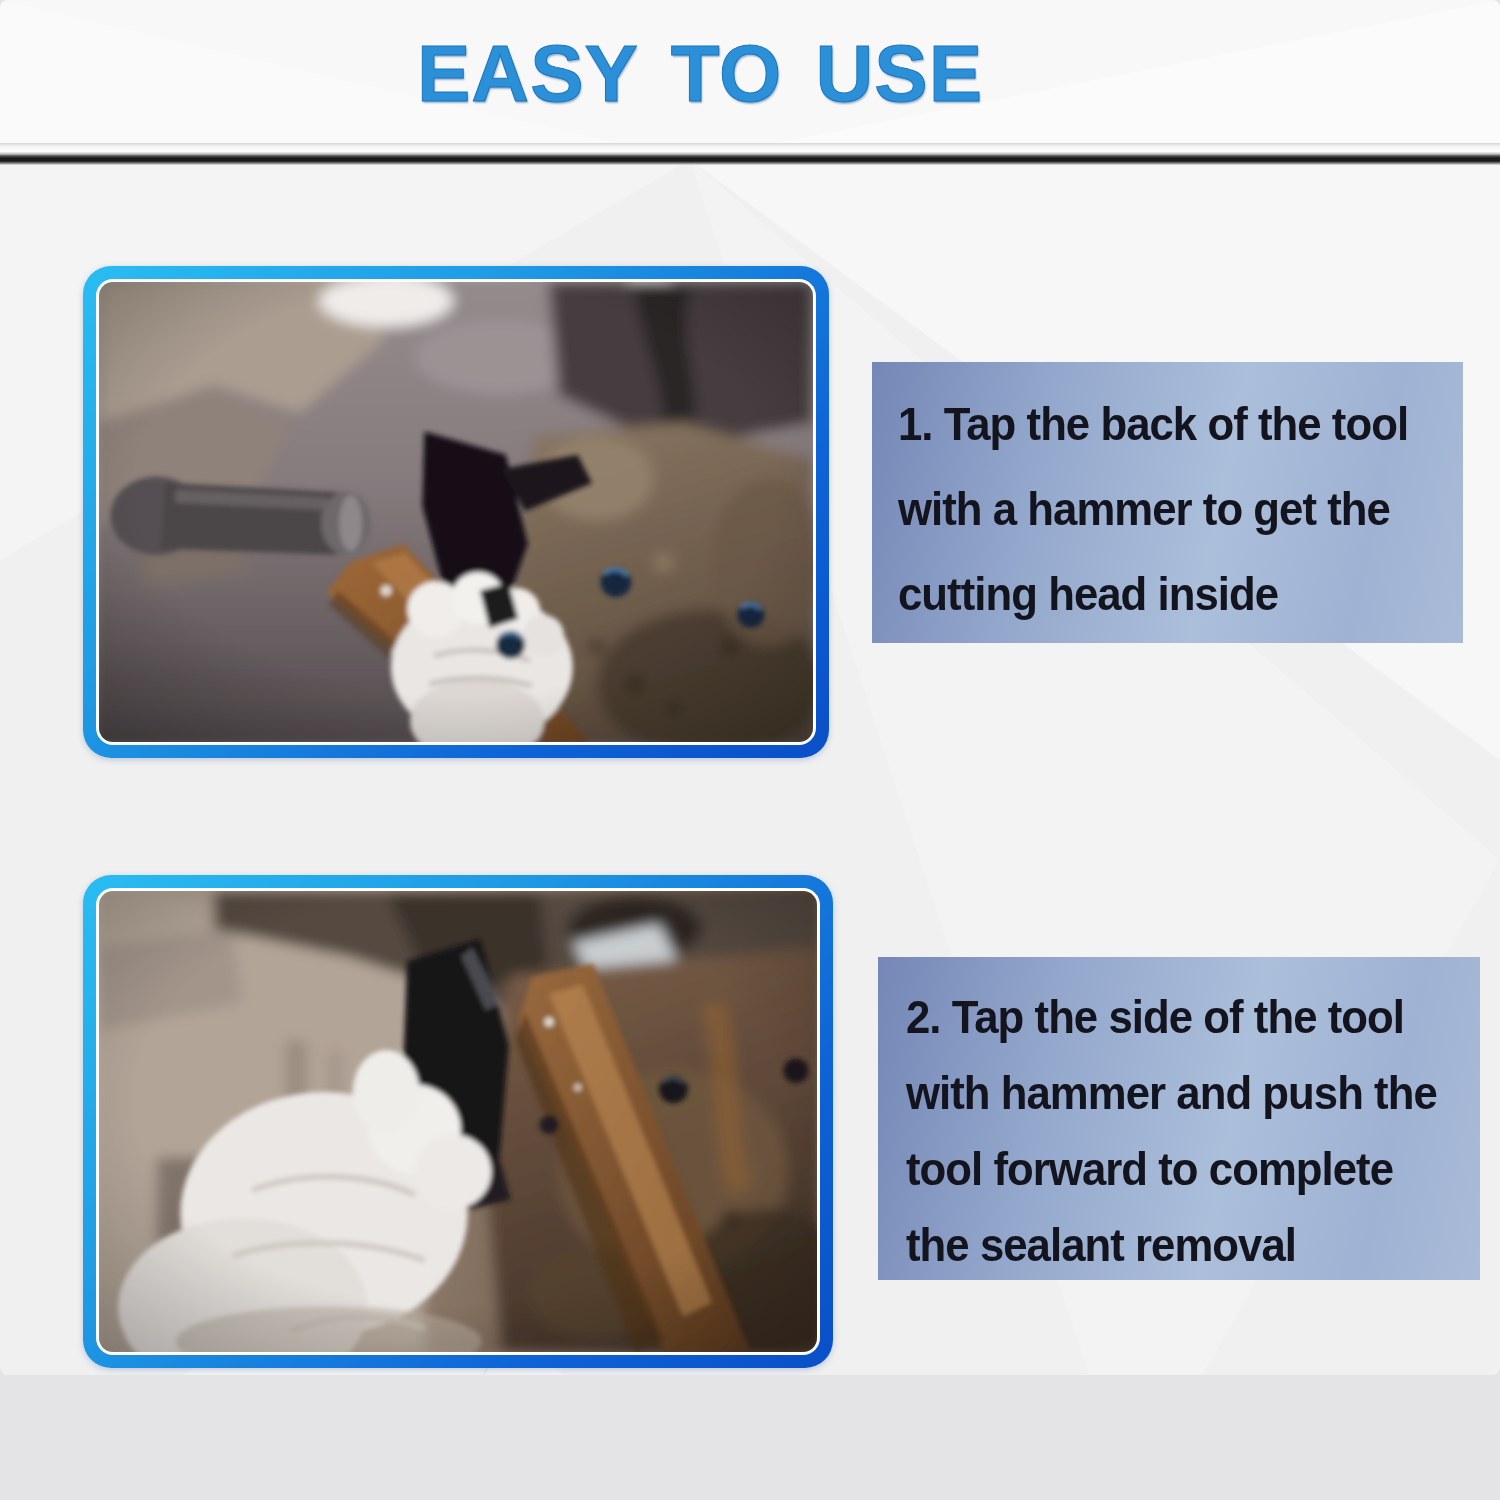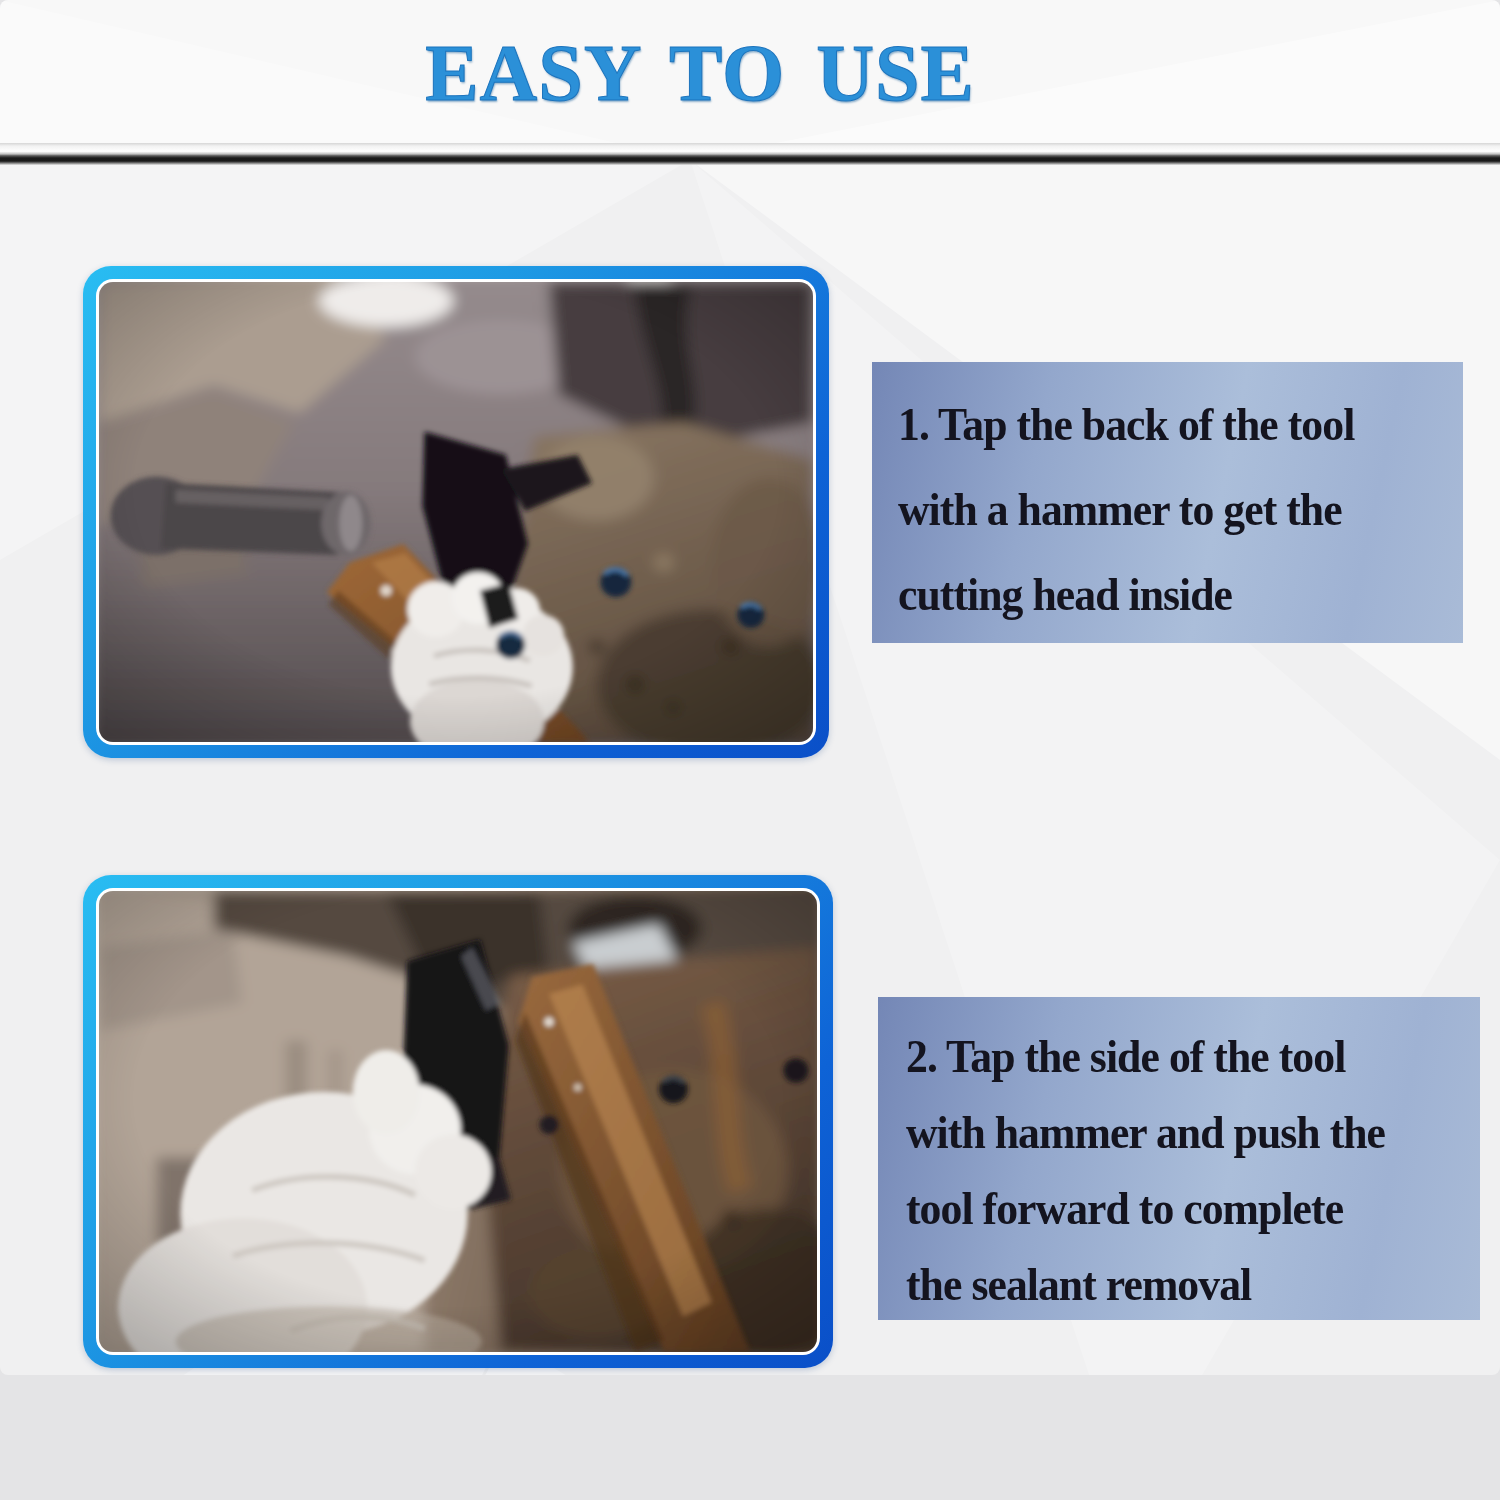--- a/index.html
+++ b/index.html
@@ -1,19 +1,19 @@
 <!DOCTYPE html>
 <html><head>
 <meta charset="utf-8">
 <style>
   html,body{margin:0;padding:0;background:#e4e4e6;}
   .canvas{
     position:relative;width:1500px;height:1375px;overflow:hidden;
     background:#f0f0f1;
-    font-family:Liberation Serif, serif;
+    font-family:Liberation Sans, sans-serif;
     border-radius:8px;
   }
   .bg-facets{position:absolute;inset:0;width:1500px;height:1500px;}
 
   
   .title{
     position:absolute;top:28px;left:0;width:1400px;margin:0;
     text-align:center;
     font-size:80px;font-weight:bold;letter-spacing:1px;word-spacing:10px;
     color:#2b90d8;
@@ -46,21 +46,21 @@
   .photo-art{display:block;width:100%;height:100%;border-radius:14px;}
 
   
   .callout{
     position:absolute;box-sizing:border-box;
     background:linear-gradient(102deg,#7487b6 0%,#93a7cc 28%,#abbeda 58%,#9fb2d3 82%,#a9bbd7 100%);
     color:#14141f;
     font-weight:bold;
   }
   .callout.c1{left:872px;top:362px;width:591px;height:281px;padding:20px 4px 0 26px;}
-  .callout.c2{left:878px;top:957px;width:602px;height:323px;padding:22px 0 4px 28px;margin-top:40px;}
+  .callout.c2{left:878px;top:957px;width:602px;height:323px;padding:22px 0 4px 28px;}
   .callout-line{
     margin:0;font-size:46px;letter-spacing:-1px;line-height:85px;
     white-space:nowrap;transform:scaleX(.95);transform-origin:0 50%;
   }
   .callout.c2 .callout-line{line-height:76px;}
 </style>
 </head>
 <body>
 
 <div class="canvas">

